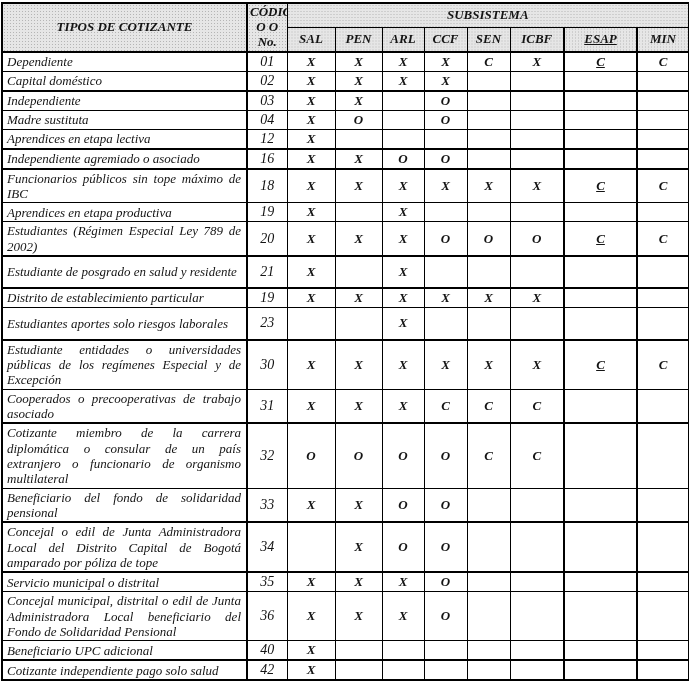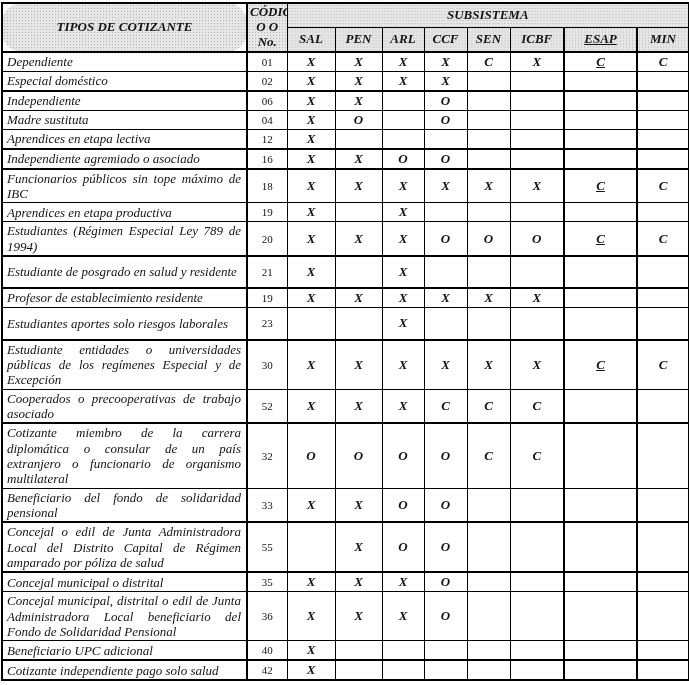--- a/index.html
+++ b/index.html
@@ -33,22 +33,22 @@
   tbody tr{height:19px;}
   tbody tr.h15{height:18px;}
   tbody tr.h2{height:32px;}
   tbody tr.h3{height:45px;}
   tbody tr.h4{height:58px;}
   tbody tr.thick td{border-bottom:2px solid #000;}
   td.label-cell{
     font-style:italic;font-size:13px;line-height:1.18;text-align:justify;
     vertical-align:middle;padding:1px 5px 1px 4px;border-right:2px solid #000;font-family:Liberation Serif, serif;
   }
-  th.col-tipos{border-right:2px solid #000;border-radius:20px;}
-  td.code-cell{font-size:11px;text-align:center;vertical-align:middle;}
+  th.col-tipos{border-right:2px solid #000;}
+  td.code-cell{font-style:italic;font-size:14px;text-align:center;vertical-align:middle;}
   td.mark-cell{font-style:italic;font-weight:bold;font-size:13px;text-align:center;vertical-align:middle;}
   td.col-esap,th.col-esap{border-left:2px solid #000;text-decoration:underline;}
   td.col-min,th.col-min{border-left:2px solid #000;}
 </style>
 </head>
 <body>
 
 <div class="page">
   <table class="doc">
     <colgroup>
@@ -90,34 +90,34 @@
           <td class="mark-cell col-sal">X</td>
           <td class="mark-cell col-pen">X</td>
           <td class="mark-cell col-arl">X</td>
           <td class="mark-cell col-ccf">X</td>
           <td class="mark-cell col-sen">C</td>
           <td class="mark-cell col-icbf">X</td>
           <td class="mark-cell col-esap">C</td>
           <td class="mark-cell col-min">C</td>
         </tr>
         <tr class="thick">
-          <td class="label-cell">Especial doméstico</td>
+          <td class="label-cell">Capital doméstico</td>
           <td class="code-cell">02</td>
           <td class="mark-cell col-sal">X</td>
           <td class="mark-cell col-pen">X</td>
           <td class="mark-cell col-arl">X</td>
           <td class="mark-cell col-ccf">X</td>
           <td class="mark-cell col-sen"></td>
           <td class="mark-cell col-icbf"></td>
           <td class="mark-cell col-esap"></td>
           <td class="mark-cell col-min"></td>
         </tr>
         <tr>
           <td class="label-cell">Independiente</td>
-          <td class="code-cell">06</td>
+          <td class="code-cell">03</td>
           <td class="mark-cell col-sal">X</td>
           <td class="mark-cell col-pen">X</td>
           <td class="mark-cell col-arl"></td>
           <td class="mark-cell col-ccf">O</td>
           <td class="mark-cell col-sen"></td>
           <td class="mark-cell col-icbf"></td>
           <td class="mark-cell col-esap"></td>
           <td class="mark-cell col-min"></td>
         </tr>
         <tr>
@@ -174,21 +174,21 @@
           <td class="mark-cell col-sal">X</td>
           <td class="mark-cell col-pen"></td>
           <td class="mark-cell col-arl">X</td>
           <td class="mark-cell col-ccf"></td>
           <td class="mark-cell col-sen"></td>
           <td class="mark-cell col-icbf"></td>
           <td class="mark-cell col-esap"></td>
           <td class="mark-cell col-min"></td>
         </tr>
         <tr class="h2 thick">
-          <td class="label-cell">Estudiantes (Régimen Especial Ley 789 de 1994)</td>
+          <td class="label-cell">Estudiantes (Régimen Especial Ley 789 de 2002)</td>
           <td class="code-cell">20</td>
           <td class="mark-cell col-sal">X</td>
           <td class="mark-cell col-pen">X</td>
           <td class="mark-cell col-arl">X</td>
           <td class="mark-cell col-ccf">O</td>
           <td class="mark-cell col-sen">O</td>
           <td class="mark-cell col-icbf">O</td>
           <td class="mark-cell col-esap">C</td>
           <td class="mark-cell col-min">C</td>
         </tr>
@@ -198,21 +198,21 @@
           <td class="mark-cell col-sal">X</td>
           <td class="mark-cell col-pen"></td>
           <td class="mark-cell col-arl">X</td>
           <td class="mark-cell col-ccf"></td>
           <td class="mark-cell col-sen"></td>
           <td class="mark-cell col-icbf"></td>
           <td class="mark-cell col-esap"></td>
           <td class="mark-cell col-min"></td>
         </tr>
         <tr>
-          <td class="label-cell">Profesor de establecimiento residente</td>
+          <td class="label-cell">Distrito de establecimiento particular</td>
           <td class="code-cell">19</td>
           <td class="mark-cell col-sal">X</td>
           <td class="mark-cell col-pen">X</td>
           <td class="mark-cell col-arl">X</td>
           <td class="mark-cell col-ccf">X</td>
           <td class="mark-cell col-sen">X</td>
           <td class="mark-cell col-icbf">X</td>
           <td class="mark-cell col-esap"></td>
           <td class="mark-cell col-min"></td>
         </tr>
@@ -235,21 +235,21 @@
           <td class="mark-cell col-pen">X</td>
           <td class="mark-cell col-arl">X</td>
           <td class="mark-cell col-ccf">X</td>
           <td class="mark-cell col-sen">X</td>
           <td class="mark-cell col-icbf">X</td>
           <td class="mark-cell col-esap">C</td>
           <td class="mark-cell col-min">C</td>
         </tr>
         <tr class="h2 thick">
           <td class="label-cell">Cooperados o precooperativas de trabajo asociado</td>
-          <td class="code-cell">52</td>
+          <td class="code-cell">31</td>
           <td class="mark-cell col-sal">X</td>
           <td class="mark-cell col-pen">X</td>
           <td class="mark-cell col-arl">X</td>
           <td class="mark-cell col-ccf">C</td>
           <td class="mark-cell col-sen">C</td>
           <td class="mark-cell col-icbf">C</td>
           <td class="mark-cell col-esap"></td>
           <td class="mark-cell col-min"></td>
         </tr>
         <tr class="h4">
@@ -270,33 +270,33 @@
           <td class="mark-cell col-sal">X</td>
           <td class="mark-cell col-pen">X</td>
           <td class="mark-cell col-arl">O</td>
           <td class="mark-cell col-ccf">O</td>
           <td class="mark-cell col-sen"></td>
           <td class="mark-cell col-icbf"></td>
           <td class="mark-cell col-esap"></td>
           <td class="mark-cell col-min"></td>
         </tr>
         <tr class="h3 thick">
-          <td class="label-cell">Concejal o edil de Junta Administradora Local del Distrito Capital de Régimen amparado por póliza de salud</td>
-          <td class="code-cell">55</td>
+          <td class="label-cell">Concejal o edil de Junta Administradora Local del Distrito Capital de Bogotá amparado por póliza de tope</td>
+          <td class="code-cell">34</td>
           <td class="mark-cell col-sal"></td>
           <td class="mark-cell col-pen">X</td>
           <td class="mark-cell col-arl">O</td>
           <td class="mark-cell col-ccf">O</td>
           <td class="mark-cell col-sen"></td>
           <td class="mark-cell col-icbf"></td>
           <td class="mark-cell col-esap"></td>
           <td class="mark-cell col-min"></td>
         </tr>
         <tr>
-          <td class="label-cell">Concejal municipal o distrital</td>
+          <td class="label-cell">Servicio municipal o distrital</td>
           <td class="code-cell">35</td>
           <td class="mark-cell col-sal">X</td>
           <td class="mark-cell col-pen">X</td>
           <td class="mark-cell col-arl">X</td>
           <td class="mark-cell col-ccf">O</td>
           <td class="mark-cell col-sen"></td>
           <td class="mark-cell col-icbf"></td>
           <td class="mark-cell col-esap"></td>
           <td class="mark-cell col-min"></td>
         </tr>

